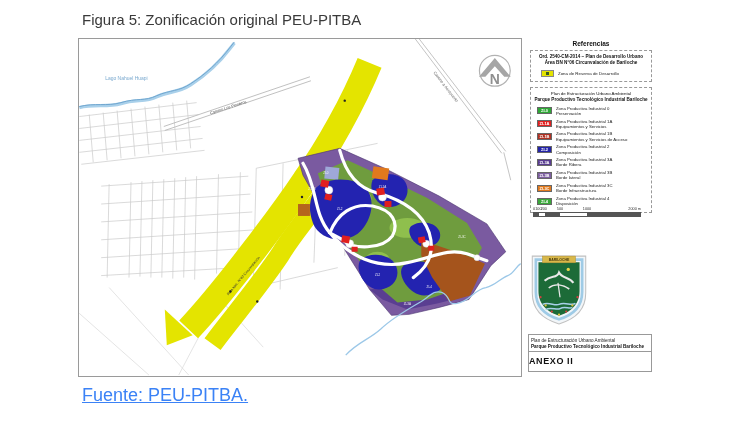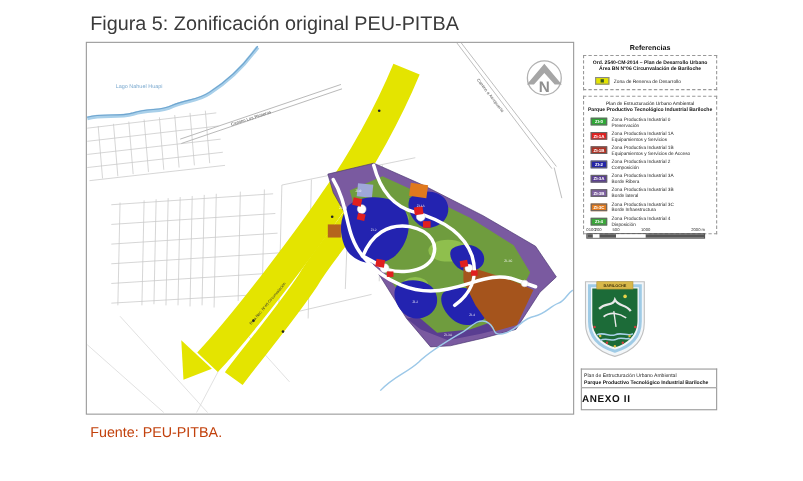--- a/index.html
+++ b/index.html
@@ -1,19 +1,19 @@
 <!DOCTYPE html>
 <html style="--band-yellow: #e4e400; --zone-purple: #7a5aa0; --zone-purple-dark: #5a3e91; --zone-olive: #6f9c3e; --zone-green: #8fbf4d; --zone-navy: #2323b0; --zone-red: #e01f1f; --zone-brown: #a5541c; --zone-orange: #e0791e; --zone-periwinkle: #9fa8d8; --water: #8ebfe0; --street: #c9c9c9;"><head>
 <meta charset="utf-8">
 <style>
   html,body{margin:0;padding:0;background:#fff;}
   body{width:730px;height:437px;position:relative;overflow:hidden;
        font-family:"Liberation Sans",sans-serif;color:#3c3c3c;}
-  .fig-title{position:absolute;left:82px;top:11px;font-size:18px;color:#3a3a3a;}
-  .source{position:absolute;left:82px;top:385px;font-size:13px;color:#c2410c;}
+  .fig-title{position:absolute;left:82px;top:11px;font-size:15px;color:#3a3a3a;}
+  .source{position:absolute;left:82px;top:385px;font-size:18px;color:#3b82f6;text-decoration:underline;}
 
   .map-panel{position:absolute;left:78px;top:38px;width:444px;height:339px;
              border:1px solid #9a9a9a;background:#fff;box-sizing:border-box;}
   .map-panel svg{display:block;width:100%;height:100%;}
 
   .legend-panel{position:absolute;left:530px;top:40px;width:122px;}
   .legend-title{font-size:6.5px;font-weight:bold;text-align:center;margin:0 0 3px 0;color:#111;}
   .lbox{border:1px dashed #999;background:#fff;padding:3px 2px;margin-bottom:5px;}
   .bline{font-size:4.6px;font-weight:bold;text-align:center;line-height:1.3;color:#111;}
   .hline{font-size:4.4px;text-align:center;line-height:1.3;color:#111;}

